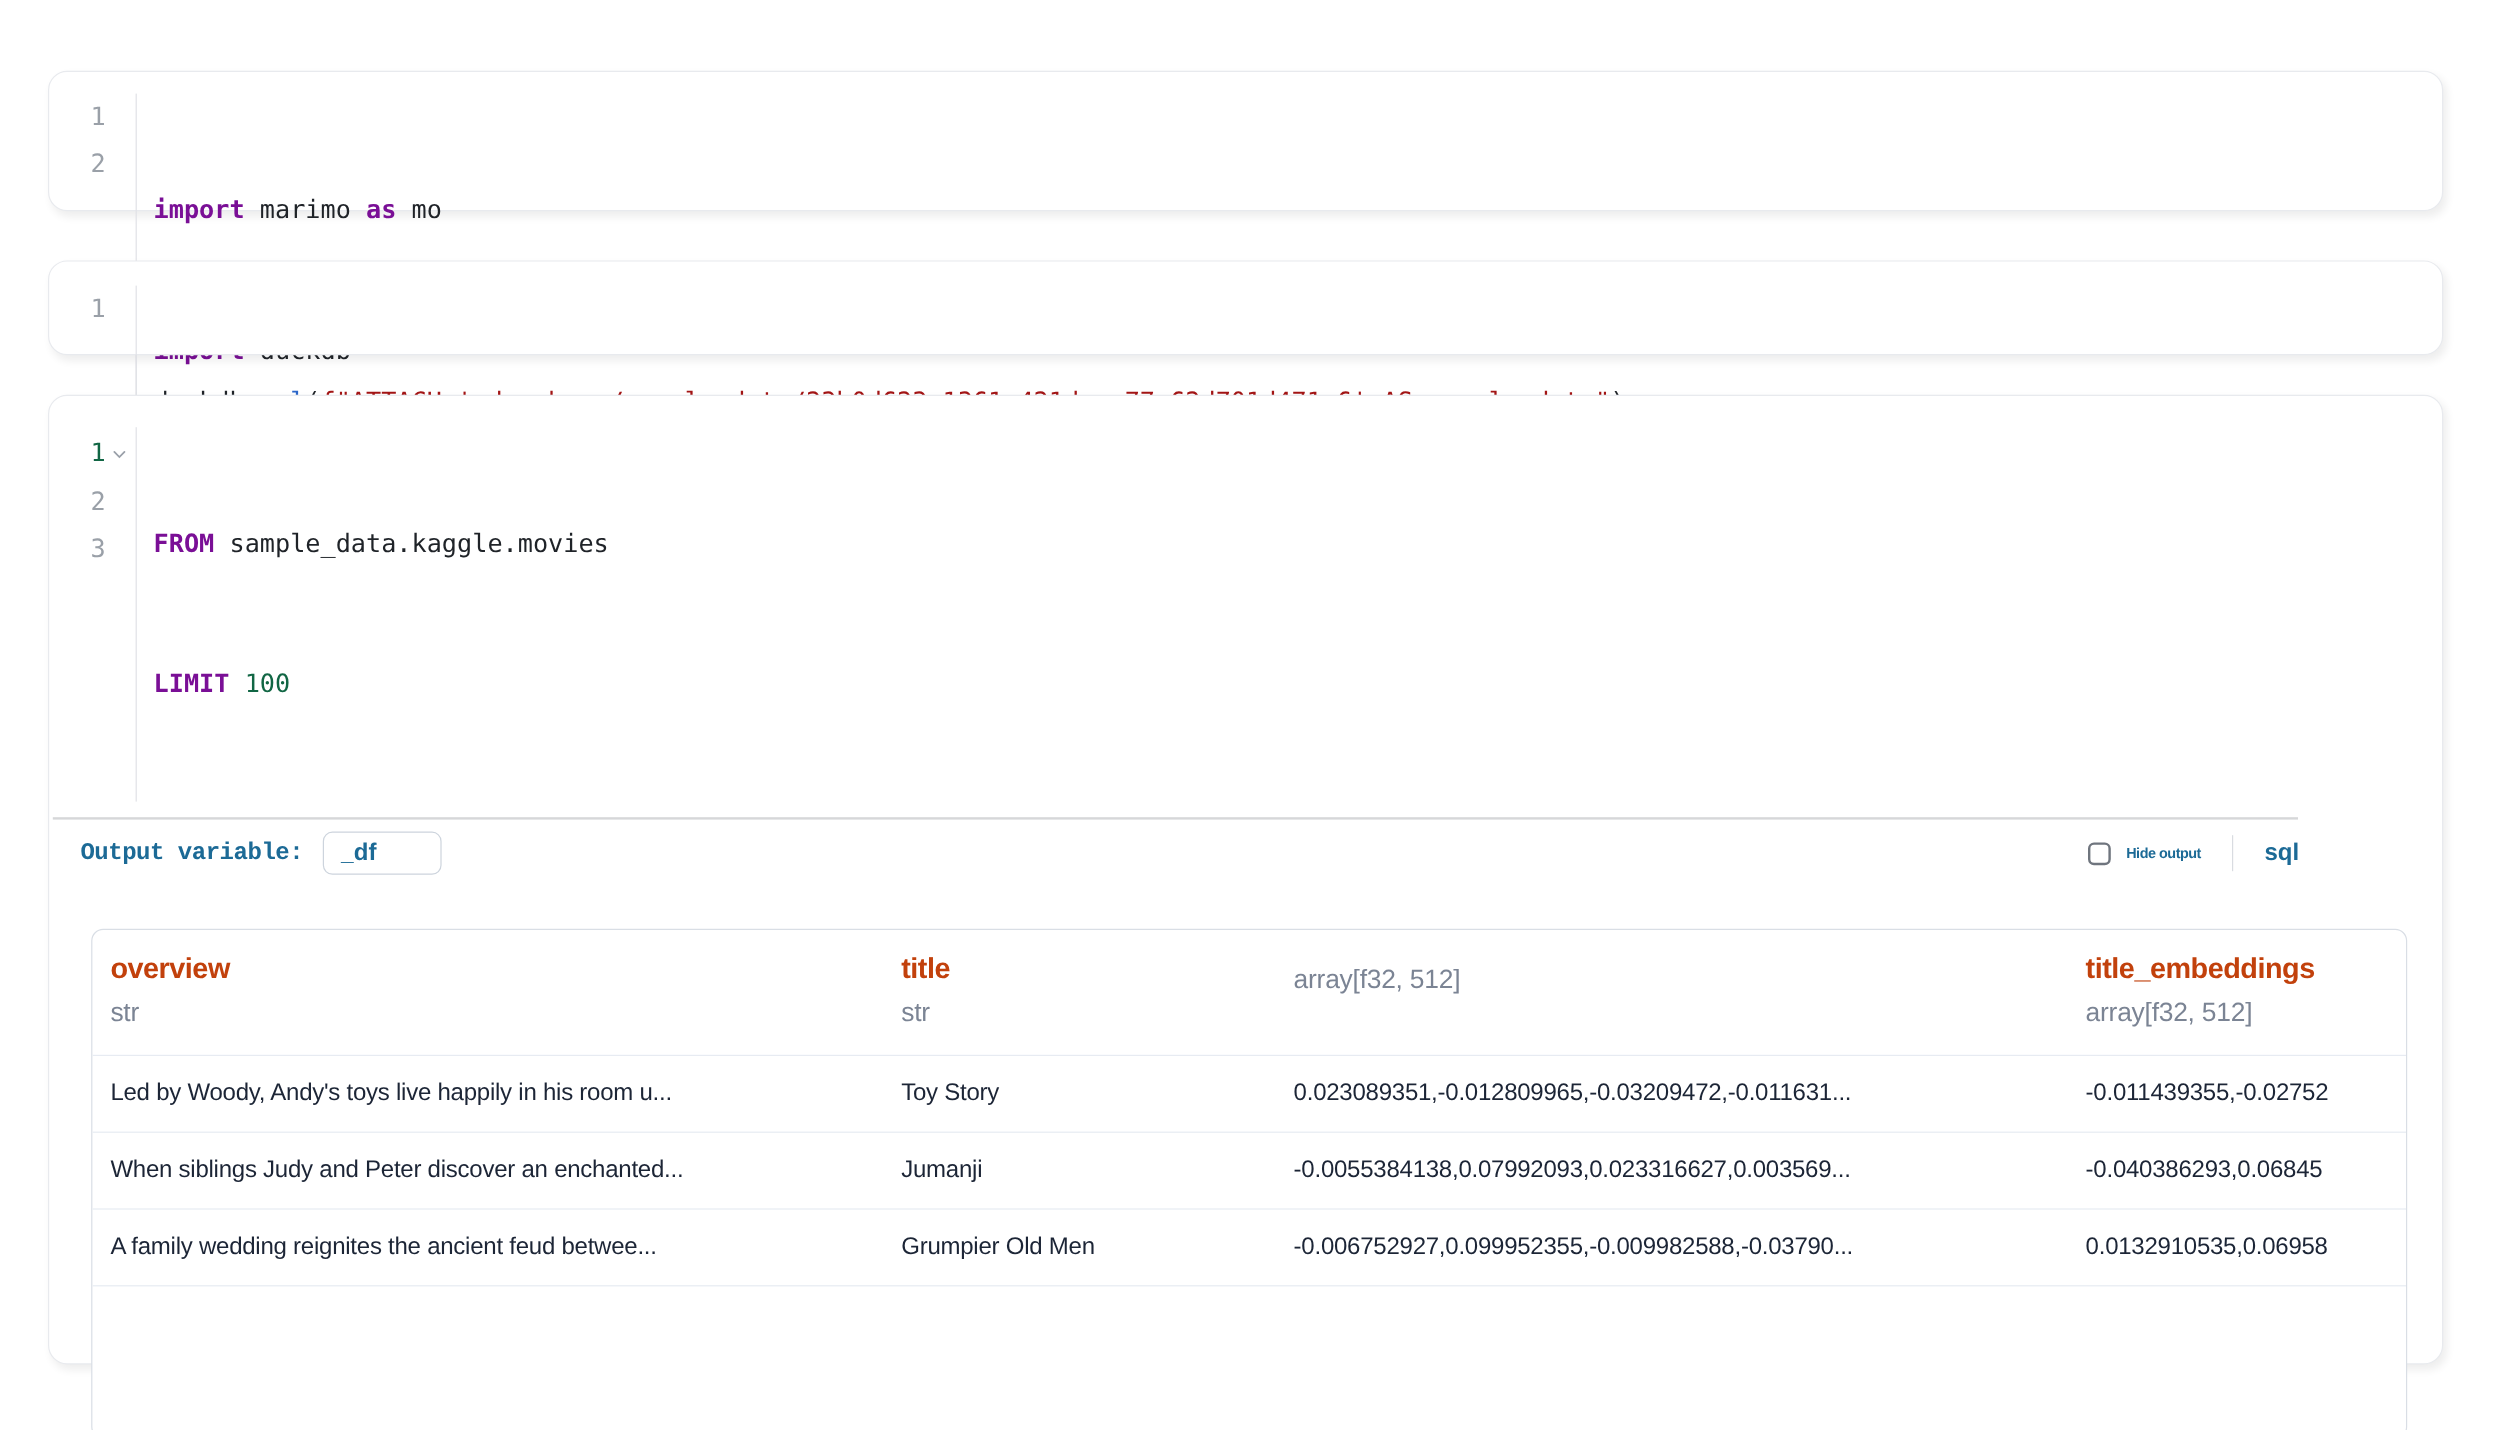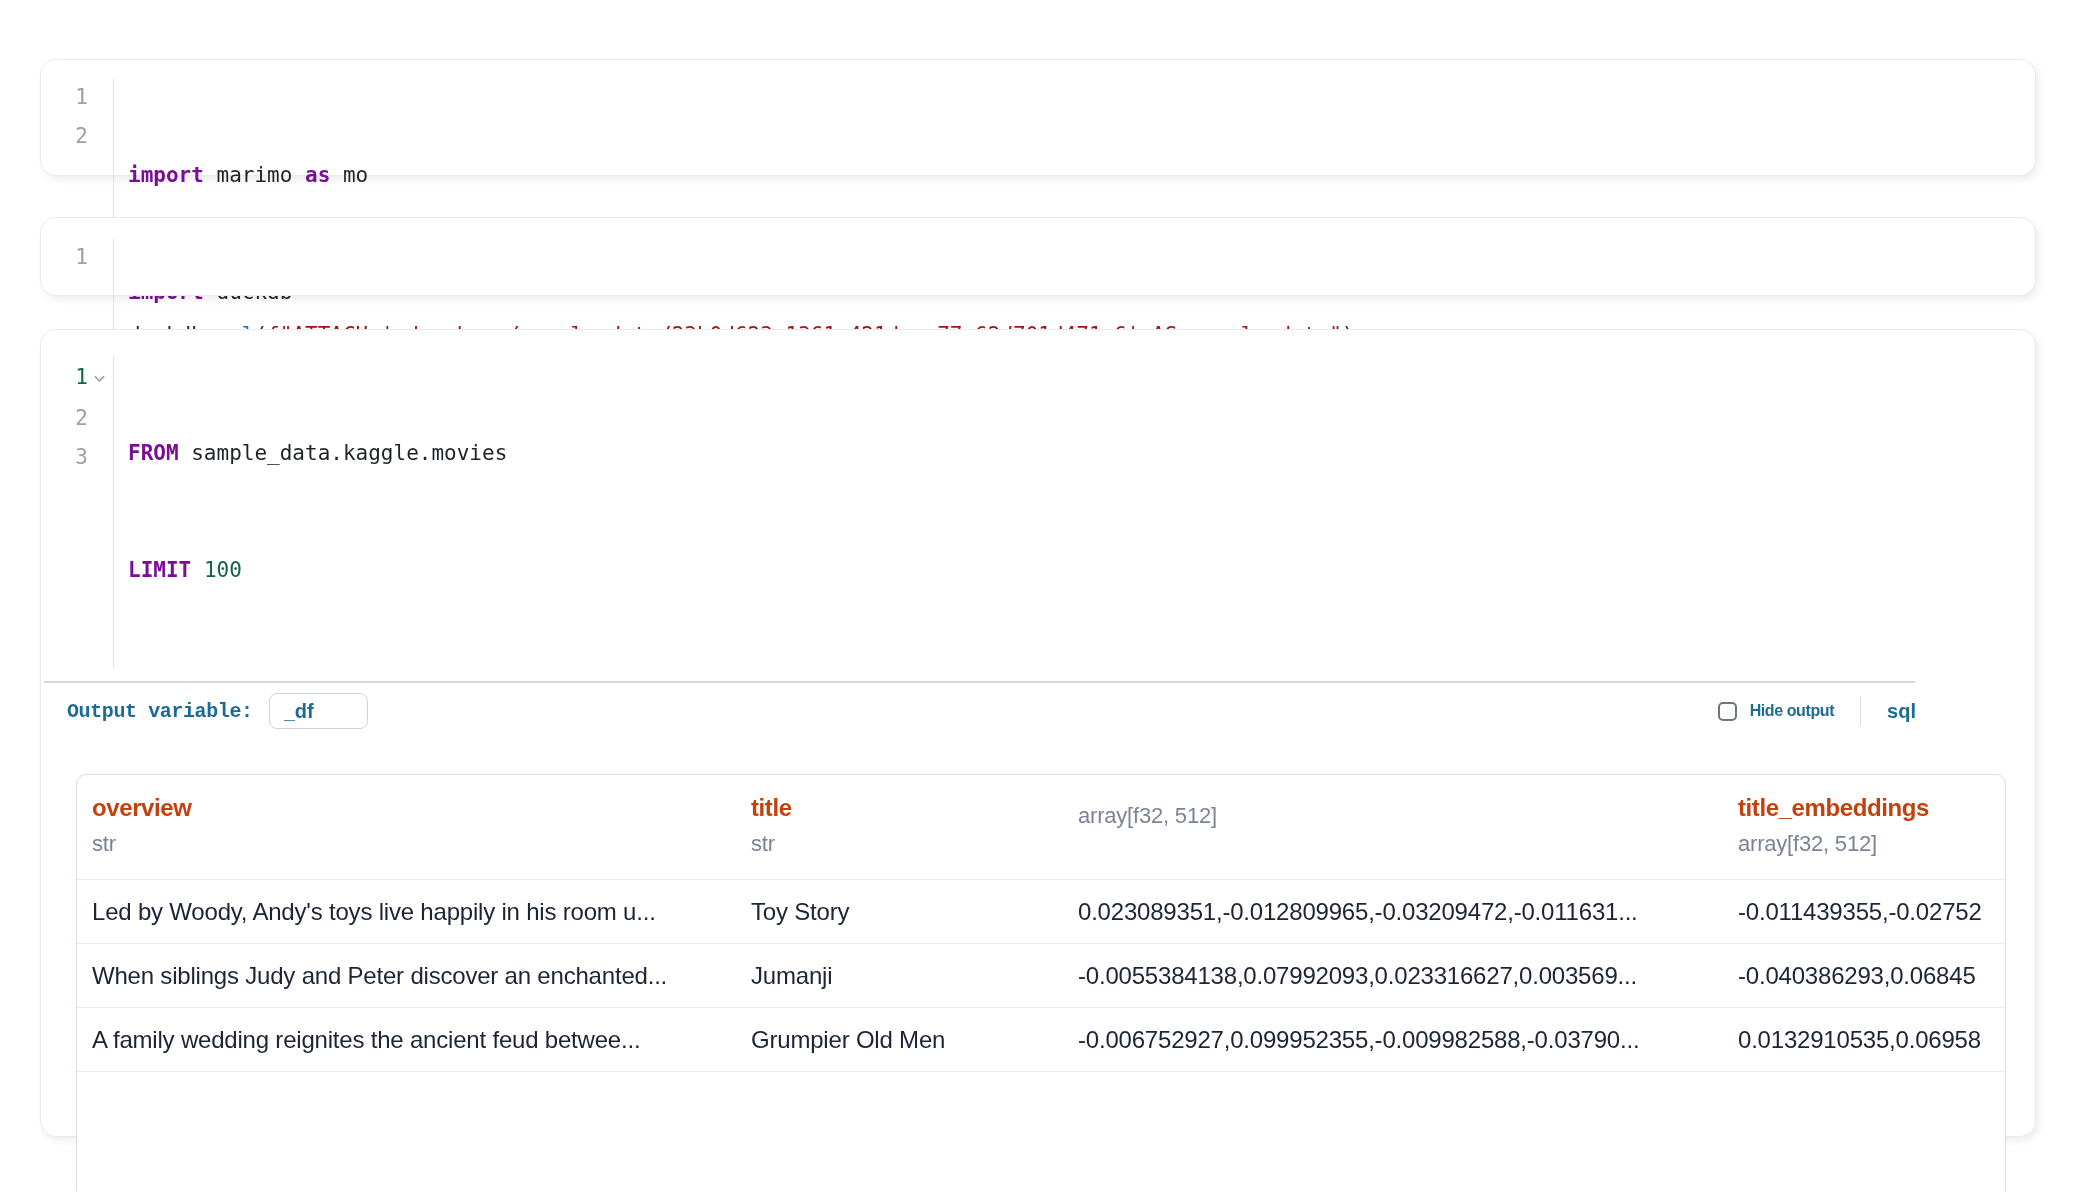--- a/index.html
+++ b/index.html
@@ -39,36 +39,36 @@
 
   .output-bar { display:flex; align-items:center; height:56px; padding:0 119px 0 26px; }
   .ov-label { font-size:20px; font-weight:bold; color:#1c6a96; letter-spacing:-0.4px;font-family:Liberation Mono, monospace; }
   .ov-input { margin-left:16px; width:99px; height:36px; border:1px solid #cdd4dd;
               border-radius:8px; background:#fff; padding:0 10px 0 14px;
               font-family:"Liberation Sans", sans-serif; font-size:20px; font-weight:bold;
               color:#1c6a96; outline:none; }
   .bar-spacer { flex:1; }
   .checkbox { width:19px; height:19px; border:2px solid #6f757e; border-radius:5px;
               background:#fff; cursor:pointer; }
-  .hide-label { margin-left:13px; font-size:16px; font-weight:bold; color:#1c6a96;
+  .hide-label { margin-left:13px; font-size:12px; font-weight:bold; color:#1c6a96;
                 letter-spacing:-0.4px; }
   .vsep { width:1px; height:30px; background:#d9dce1; margin:0 26px; }
   .lang-badge { font-size:20px; font-weight:bold; color:#1c6a96; }
 
   
   .data-table { margin:35px 0 0 35px; width:1930px; height:425px;
                 border:1px solid #d9dee5; border-radius:10px; overflow:hidden; background:#fff; }
   .t-header, .t-row { display:grid; grid-template-columns:658px 327px 660px 283px; }
   .t-header { height:104px; padding-top:19px; }
   .hcell { padding-left:16px; overflow:hidden; white-space:nowrap; cursor:pointer; }
   .hcell:first-child { padding-left:15px; }
   .hname { font-size:24px; font-weight:bold; color:#c2410c; letter-spacing:-0.4px; }
   .htype { font-size:22px; color:#7b8494; margin-top:9px; letter-spacing:-0.2px; }
   .t-row { height:64px; border-top:1px solid #e7ebf2; align-items:center;
-           font-size:24px; color:#1c2536; letter-spacing:-0.2px; }
+           font-size:20px; color:#1c2536; letter-spacing:-0.2px; }
   .tcell { padding-left:16px; white-space:nowrap; overflow:hidden; }
   .tcell:first-child { padding-left:15px; }
 </style>
 </head>
 <body>
 
 <div class="page">
 
   <section class="card" id="cell-1">
     <div class="code-area">

